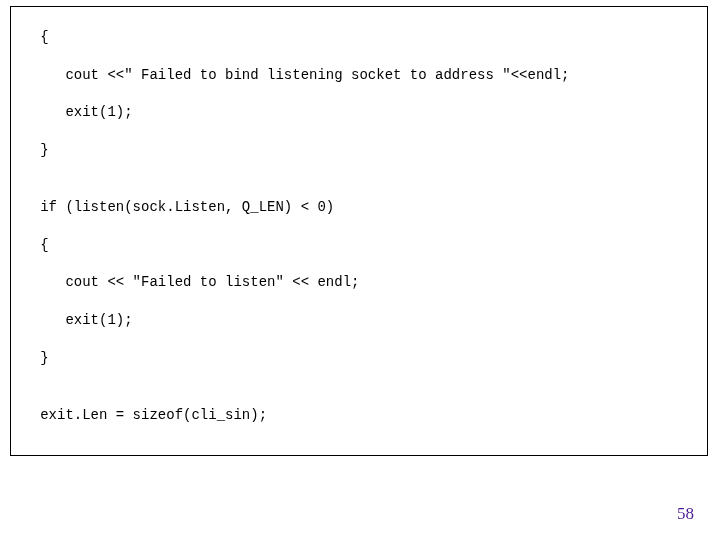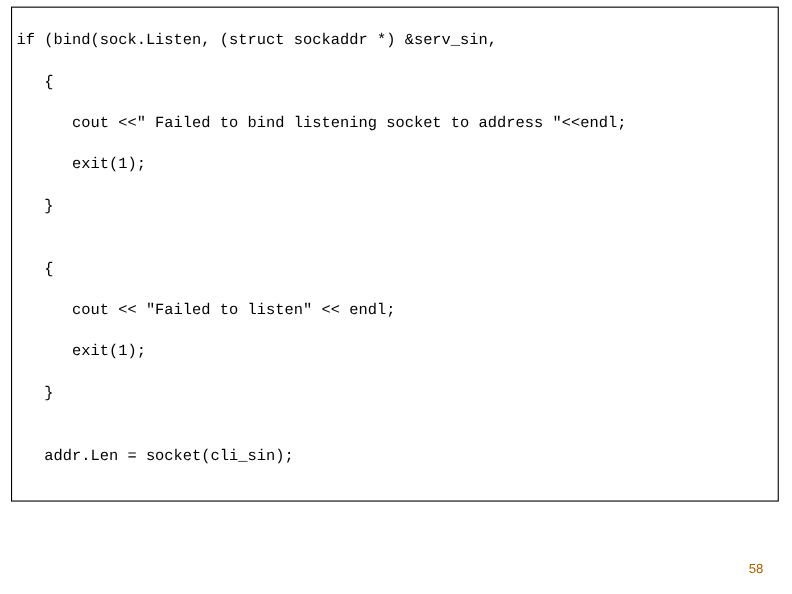--- a/index.html
+++ b/index.html
@@ -24,36 +24,36 @@
     line-height: 1.35;
     white-space: pre;
   }
   .code-line {
     display: block;
   }
   .page-number {
     position: absolute;
     right: 26px;
     bottom: 16px;
-    font-family: Liberation Sans, sans-serif;
-    font-size: 12px;
-    color: #a16207;
+    font-family: Liberation Serif, serif;
+    font-size: 17px;
+    color: #4c1d95;
   }
 </style>
 </head>
 <body>
 
 <div class="code-box">
-<span class="code-line">if (bind(sock.Listen, (struct sockaddr *) &amp;serv_sin,</span>
 <span class="code-line">   {</span>
 <span class="code-line">      cout &lt;&lt;" Failed to bind listening socket to address "&lt;&lt;endl;</span>
 <span class="code-line">      exit(1);</span>
 <span class="code-line">   }</span>
 <span class="code-line"></span>
+<span class="code-line">   if (listen(sock.Listen, Q_LEN) &lt; 0)</span>
 <span class="code-line">   {</span>
 <span class="code-line">      cout &lt;&lt; "Failed to listen" &lt;&lt; endl;</span>
 <span class="code-line">      exit(1);</span>
 <span class="code-line">   }</span>
 <span class="code-line"></span>
-<span class="code-line">   addr.Len = socket(cli_sin);</span>
+<span class="code-line">   exit.Len = sizeof(cli_sin);</span>
 </div>
 
 <div class="page-number">58</div>
 
 </body></html>

